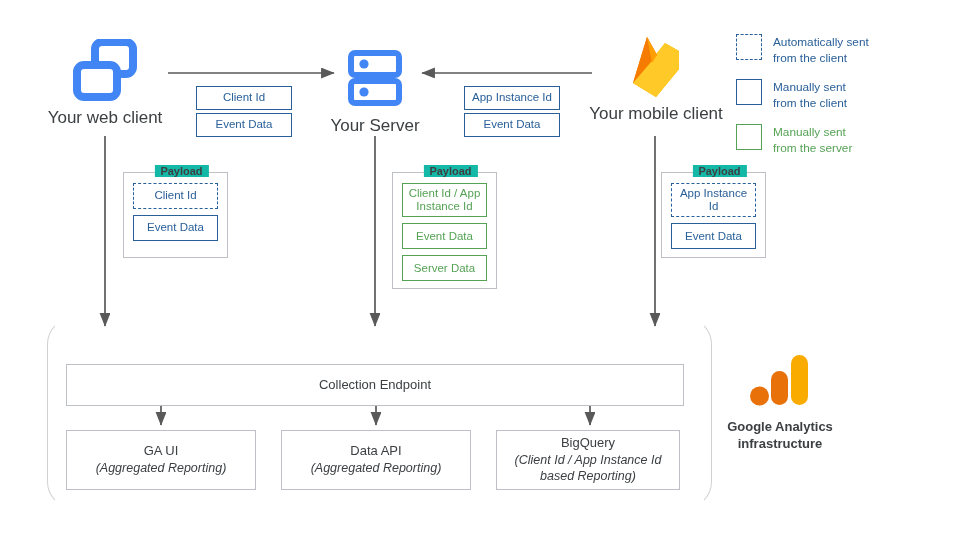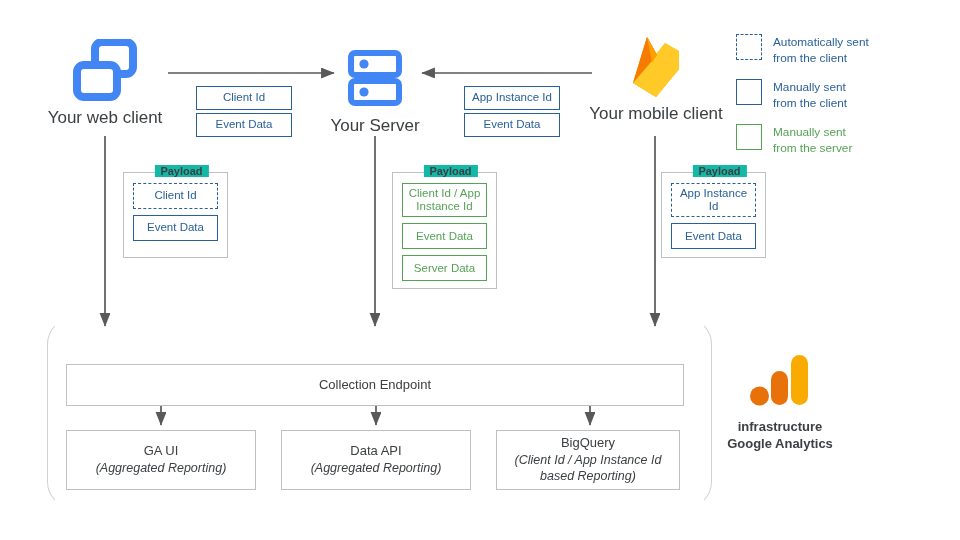--- a/index.html
+++ b/index.html
@@ -311,22 +311,22 @@
     <div class="sub">(Client Id / App Instance Id based Reporting)</div>
   </div>
 
   <div class="ga-block">
     <svg width="62" height="58" viewBox="0 0 62 58" style="display:block; margin:0 auto;">
       <rect x="42" y="0" width="17" height="50" rx="8.5" ry="8.5" fill="#f9ab00"></rect>
       <rect x="22" y="16" width="17" height="34" rx="8.5" ry="8.5" fill="#e8710a"></rect>
       <circle cx="10.5" cy="41" r="9.5" fill="#e8710a"></circle>
     </svg>
     <div class="ga-caption">
+      <div>Google Analytics</div>
       <div>infrastructure</div>
-      <div>Google Analytics</div>
     </div>
   </div>
 
   <div class="legend">
     <div class="legend-row">
       <div class="legend-swatch blue-dashed"></div>
       <div class="legend-text blue">
         <div>Automatically sent</div>
         <div>from the client</div>
       </div>

